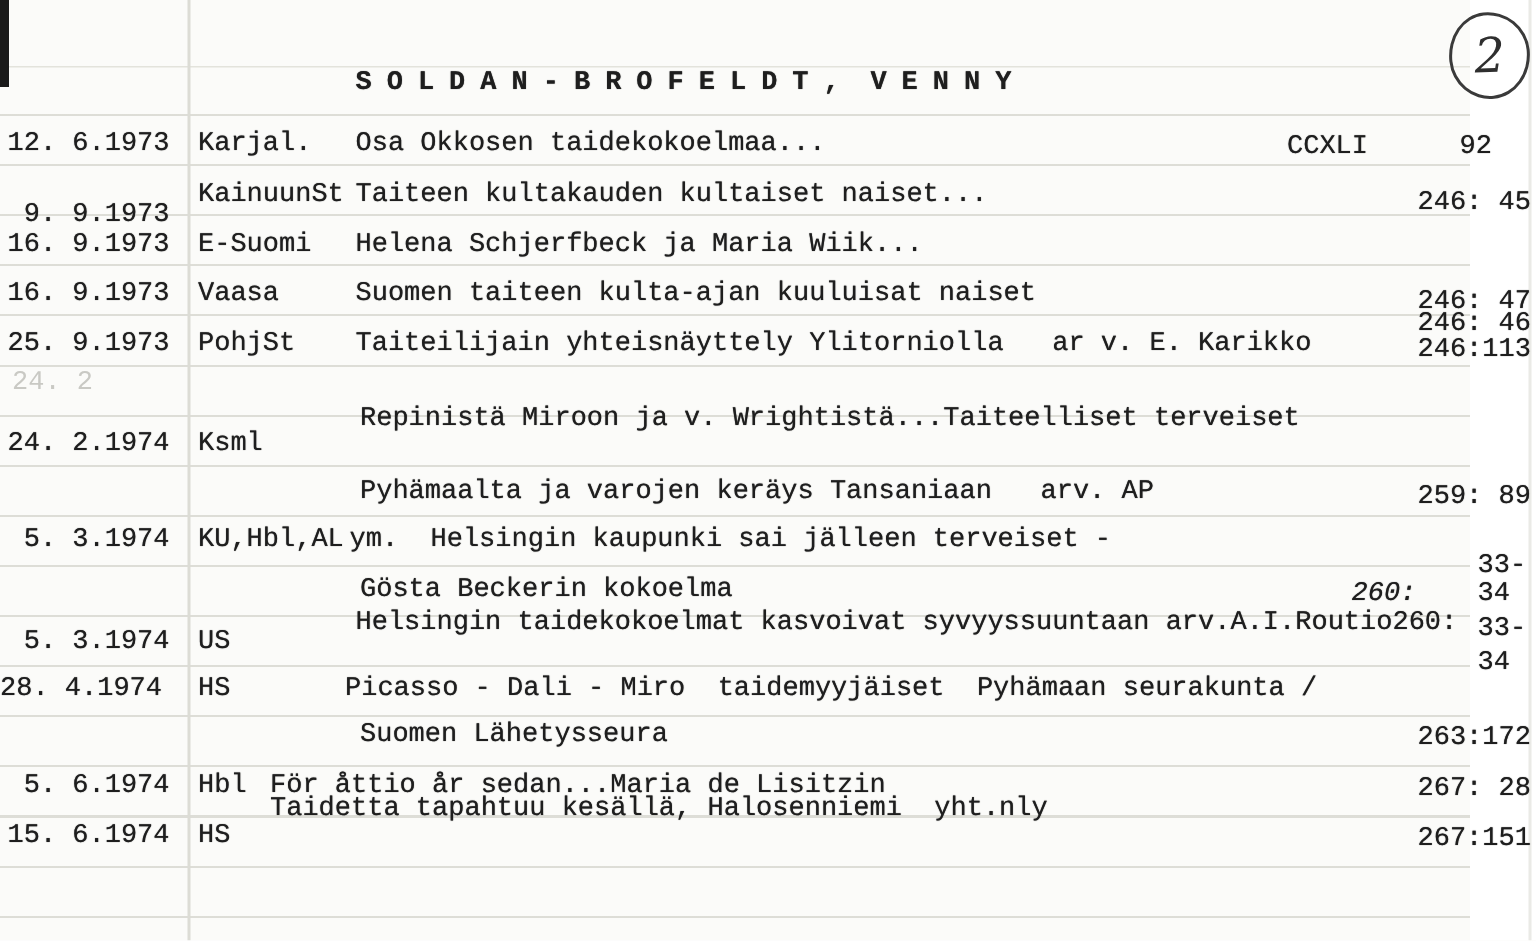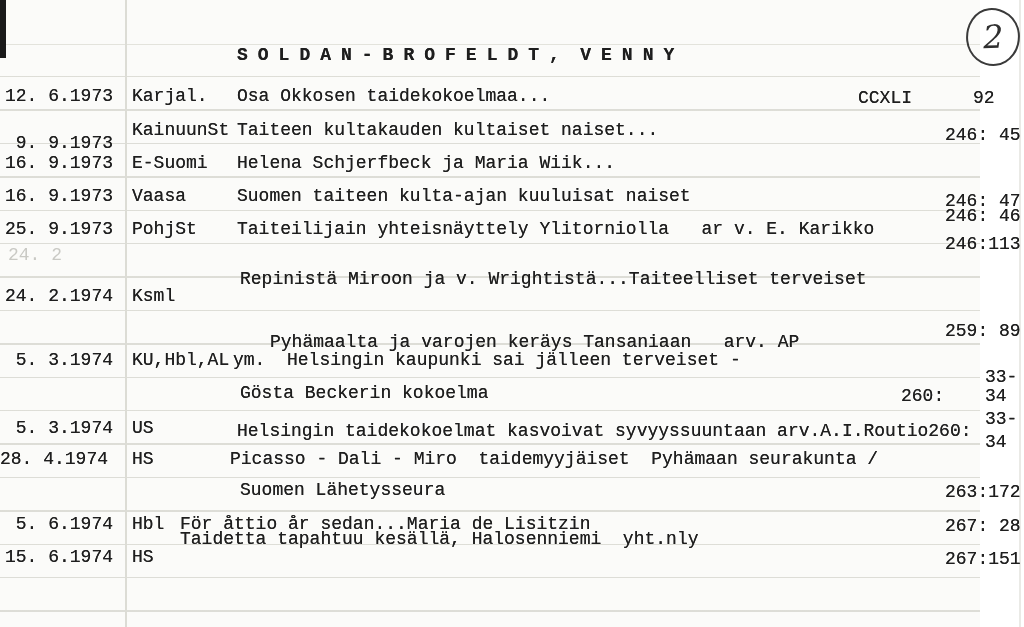--- a/index.html
+++ b/index.html
@@ -107,51 +107,51 @@
     <span class="t" style="left:5px;top:187px;">16. 9.1973</span>
     <span class="t" style="left:132px;top:187px;">Vaasa</span>
     <span class="t" style="left:237px;top:187px;">Suomen taiteen kulta-ajan kuuluisat naiset</span>
     <span class="t" style="left:945px;top:192px;">246: 47</span>
   </div>
 
   <div>
     <span class="t" style="left:5px;top:220px;">25. 9.1973</span>
     <span class="t" style="left:132px;top:220px;">PohjSt</span>
     <span class="t" style="left:237px;top:220px;">Taiteilijain yhteisnäyttely Ylitorniolla   ar v. E. Karikko</span>
-    <span class="t" style="left:945px;top:224px;margin-top:11px;">246:113</span>
+    <span class="t" style="left:945px;top:224px;">246:113</span>
   </div>
 
   <div>
     <span class="t" style="left:5px;top:287px;">24. 2.1974</span>
     <span class="t" style="left:132px;top:287px;">Ksml</span>
     <span class="t" style="left:240px;top:270px;">Repinistä Miroon ja v. Wrightistä...Taiteelliset terveiset</span>
   </div>
 
   <div>
-    <span class="t" style="left:240px;top:333px;margin-left:30px;">Pyhämaalta ja varojen keräys Tansaniaan   arv. AP</span>
+    <span class="t" style="left:240px;top:319px;">Pyhämaalta ja varojen keräys Tansaniaan   arv. AP</span>
     <span class="t" style="left:945px;top:322px;">259: 89</span>
   </div>
 
   <div>
     <span class="t" style="left:5px;top:351px;"> 5. 3.1974</span>
     <span class="t" style="left:132px;top:351px;">KU,Hbl,AL</span>
     <span class="t" style="left:233px;top:351px;">ym.  Helsingin kaupunki sai jälleen terveiset -</span>
     <span class="t" style="left:985px;top:368px;">33-</span>
   </div>
 
   <div>
     <span class="t" style="left:240px;top:384px;">Gösta Beckerin kokoelma</span>
-    <span class="t" style="left:901px;top:387px;">260:</span>
+    <span class="t" style="left:901px;top:387px;font-style:italic;">260:</span>
     <span class="t" style="left:985px;top:387px;">34</span>
   </div>
 
   <div>
     <span class="t" style="left:5px;top:419px;"> 5. 3.1974</span>
     <span class="t" style="left:132px;top:419px;">US</span>
-    <span class="t" style="left:237px;top:422px;">Helsingin taidekokoelmat kasvoivat syvyyssuuntaan arv.A.I.Routio260:</span>
+    <span class="t" style="left:237px;top:406px;">Helsingin taidekokoelmat kasvoivat syvyyssuuntaan arv.A.I.Routio260:</span>
     <span class="t" style="left:985px;top:410px;">33-</span>
     <span class="t" style="left:985px;top:433px;">34</span>
   </div>
 
   <div>
     <span class="t" style="left:0px;top:450px;">28. 4.1974</span>
     <span class="t" style="left:132px;top:450px;">HS</span>
     <span class="t" style="left:230px;top:450px;">Picasso - Dali - Miro  taidemyyjäiset  Pyhämaan seurakunta /</span>
   </div>
 

